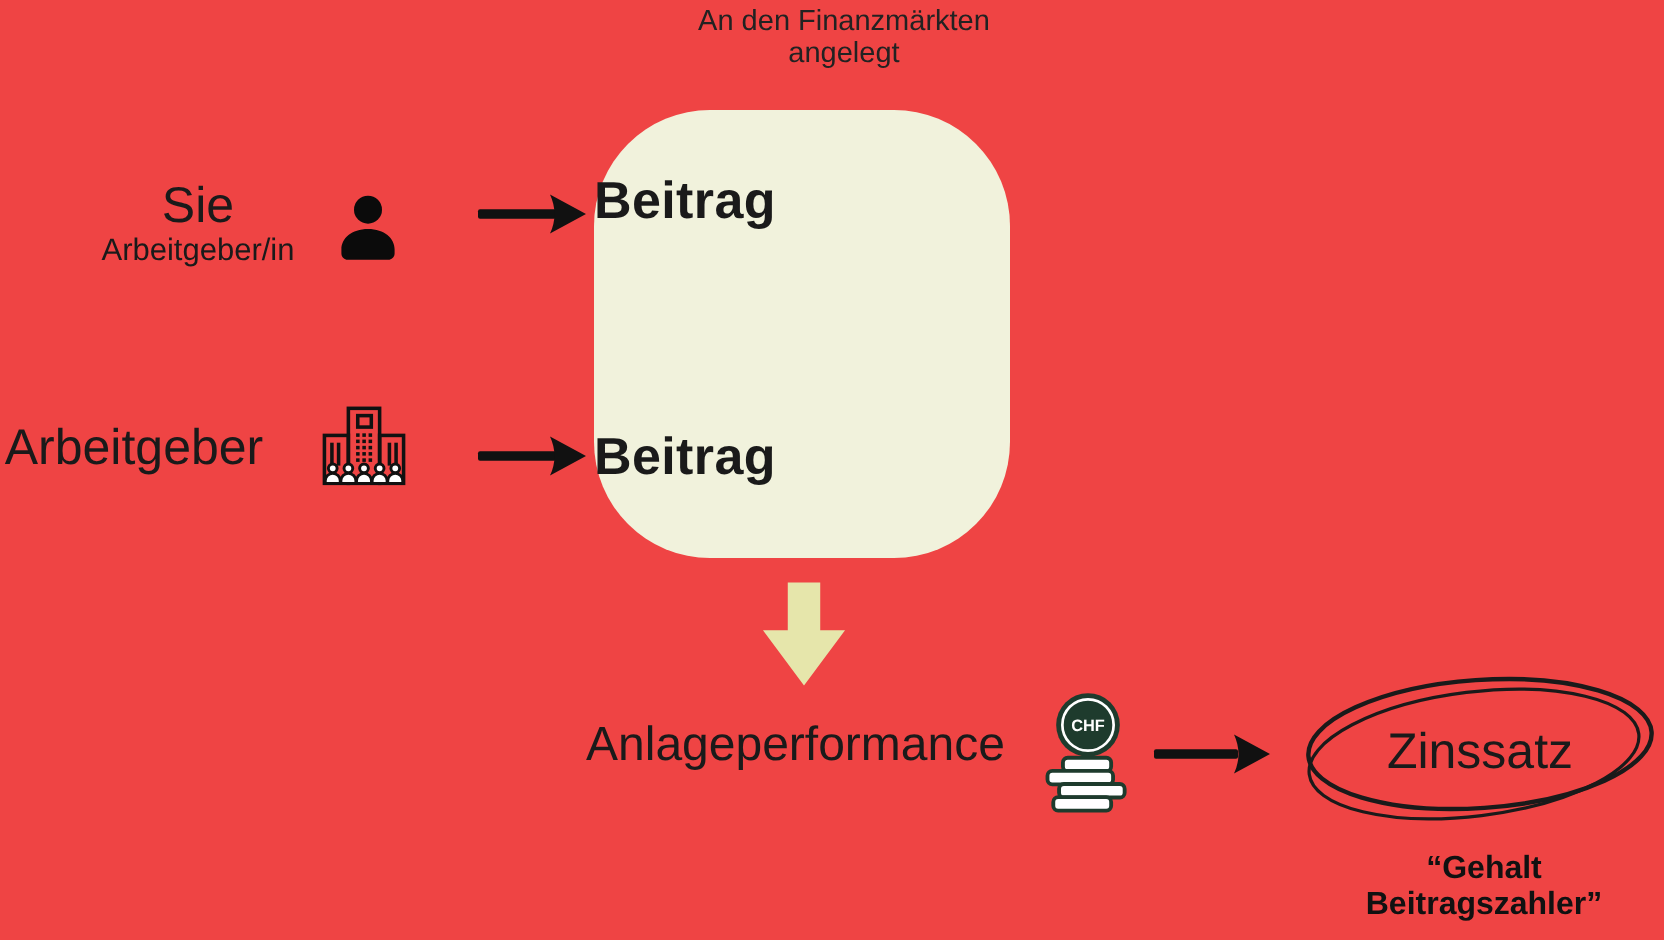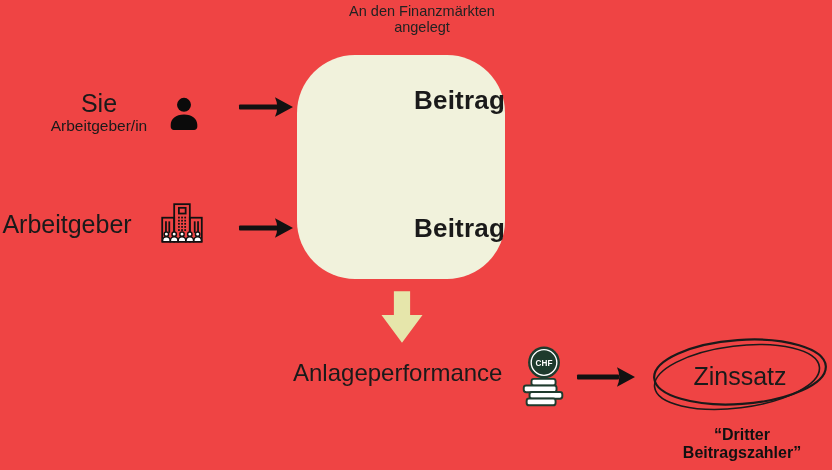--- a/index.html
+++ b/index.html
@@ -27,21 +27,21 @@
     color:#222;
   }
 
   .contrib-box{
     left:297px;top:55px;width:208px;height:224px;
     background:var(--box-bg);
     border-radius:58px;
   }
   .contrib-title{
     position:absolute;left:0;width:100%;
-    text-align:right;
+    text-align:left;
     font-size:26px;font-weight:600;letter-spacing:.2px;
   }
   .contrib-title.first{top:30px;}
   .contrib-title.second{top:158px;}
   .contrib-note{
     position:absolute;left:14px;top:66px;width:180px;
     text-align:center;
     font-size:15px;line-height:16.5px;font-weight:500;
   }
 
@@ -190,15 +190,15 @@
   </div>
 
   <div class="abs result-ellipse">
     <svg width="180" height="84" viewBox="0 0 180 84" aria-hidden="true">
       <ellipse cx="90" cy="38" rx="86" ry="32" fill="none" stroke="#1a1a1a" stroke-width="2.2" transform="rotate(-4 90 38)"></ellipse>
       <ellipse cx="87" cy="43" rx="83" ry="31" fill="none" stroke="#1a1a1a" stroke-width="1.6" transform="rotate(-7 87 43)"></ellipse>
     </svg>
   </div>
   <div class="abs result-label">Zinssatz</div>
 
-  <div class="abs result-caption">“Dritter Beitragszahler”</div>
+  <div class="abs result-caption">“Gehalt Beitragszahler”</div>
 
 </div>
 
 </body></html>

